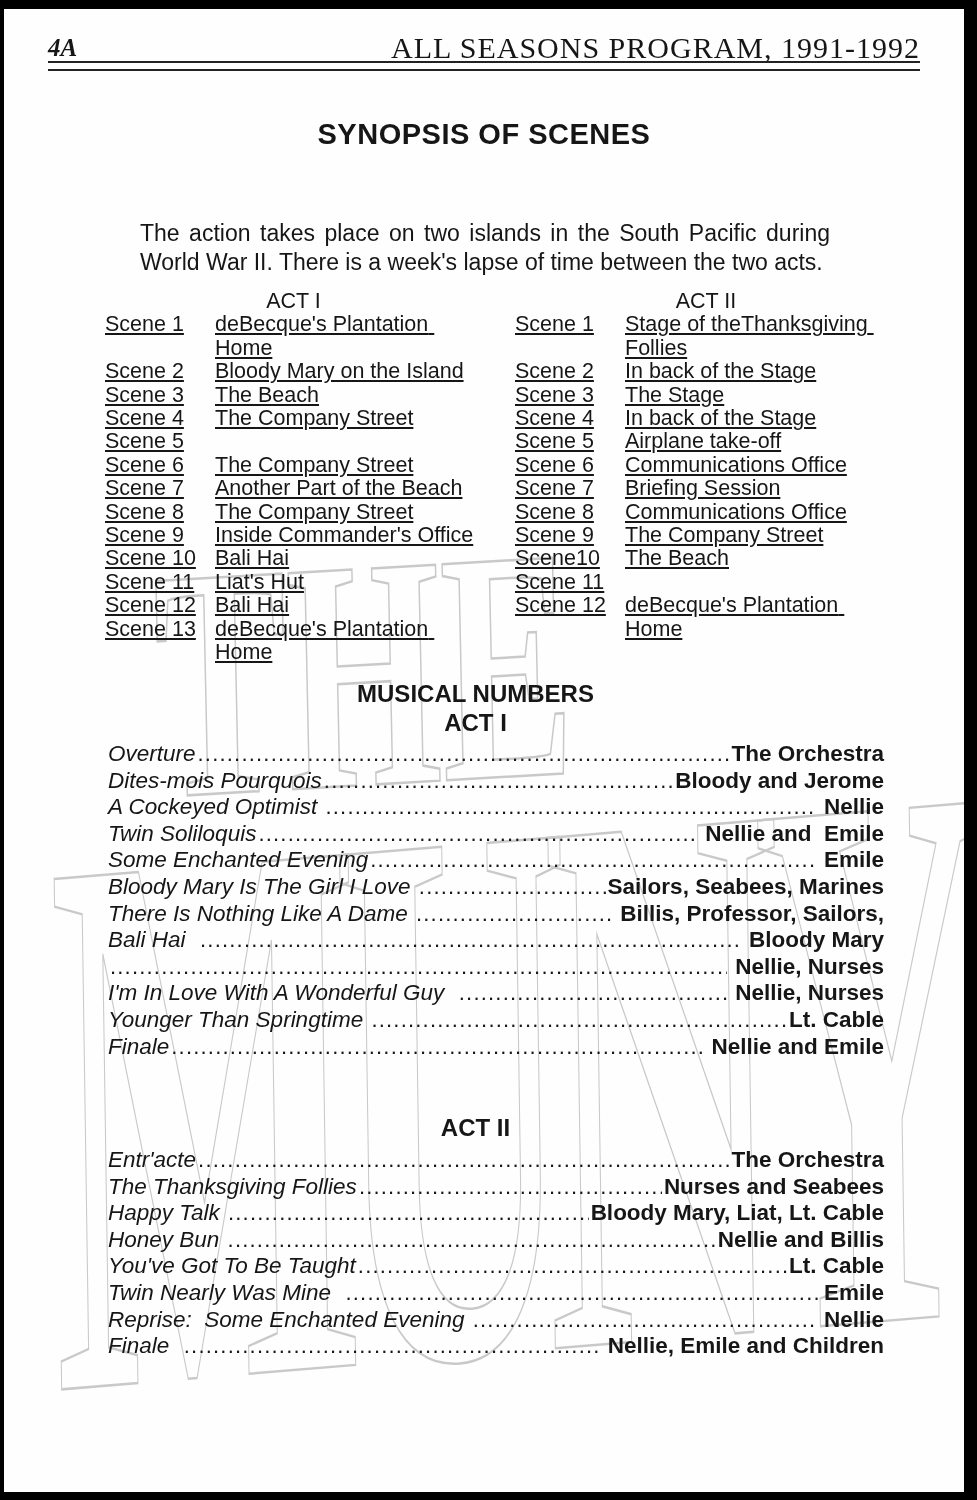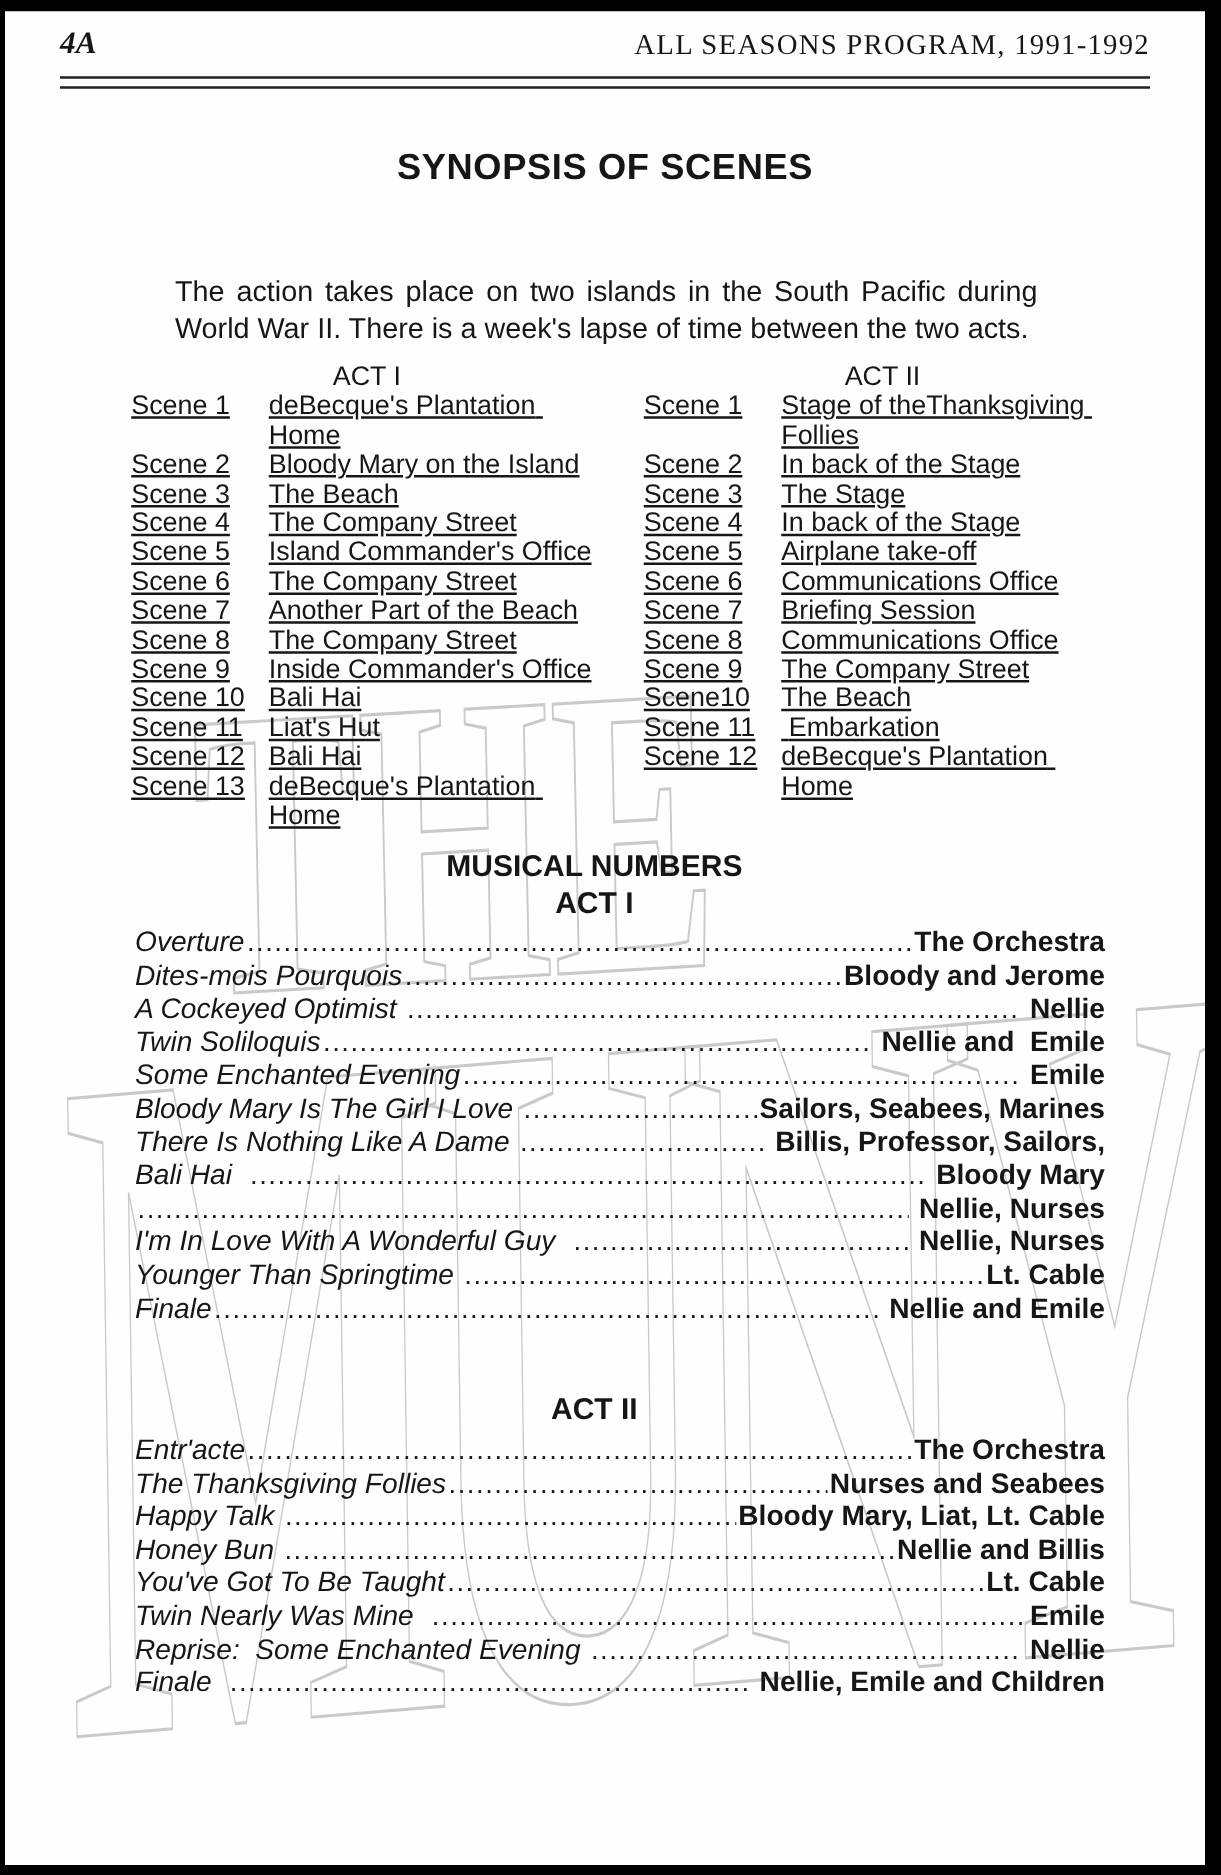--- a/index.html
+++ b/index.html
@@ -23,23 +23,23 @@
     top:500px;left:360px;font-size:330px;
     transform:translateX(-50%) scaleX(0.60) rotate(-2deg);
   }
   .wm-muny{
     top:690px;left:505px;font-size:780px;letter-spacing:-0.08em;
     transform:translateX(-50%) scaleX(0.42) rotate(-2deg);
   }
   .content{position:absolute;inset:0;z-index:1;}
   .abs{position:absolute;}
   
-  .hdr{top:12px;left:44px;right:44px;display:flex;justify-content:space-between;align-items:flex-end;font-family:"Liberation Serif", serif;}
+  .hdr{top:22px;left:44px;right:44px;display:flex;justify-content:space-between;align-items:center;font-family:"Liberation Serif", serif;}
   .pageno{font-size:25px;font-weight:bold;font-style:italic;}
-  .htitle{font-size:23px;letter-spacing:1px;}
+  .htitle{font-size:30px;letter-spacing:1px;}
   .rule{left:44px;right:44px;height:2px;background:#222;}
   .rule1{top:52px;}
   .rule2{top:60px;}
   
   .h1{top:109px;left:0;right:0;text-align:center;font-size:29px;font-weight:bold;letter-spacing:0.5px;}
   .intro{top:187px;left:136px;width:690px;font-size:23px;line-height:28.5px;text-align:justify;}
   
   .scene-col{top:281px;font-size:21.5px;line-height:23.4px;}
   .col1{left:101px;width:377px;}
   .col2{left:511px;width:382px;}
@@ -105,21 +105,20 @@
             <span class="s-desc">The Beach</span>
           </div>
 
           <div class="scene-row">
             <span class="s-label">Scene 4</span>
             <span class="s-desc">The Company Street</span>
           </div>
 
           <div class="scene-row">
             <span class="s-label">Scene 5</span>
-            <span class="s-desc">Island Commander's Office</span>
           </div>
 
           <div class="scene-row">
             <span class="s-label">Scene 6</span>
             <span class="s-desc">The Company Street</span>
           </div>
 
           <div class="scene-row">
             <span class="s-label">Scene 7</span>
             <span class="s-desc">Another Part of the Beach</span>
@@ -206,21 +205,20 @@
             <span class="s-desc">The Company Street</span>
           </div>
 
           <div class="scene-row">
             <span class="s-label">Scene10</span>
             <span class="s-desc">The Beach</span>
           </div>
 
           <div class="scene-row">
             <span class="s-label">Scene 11</span>
-            <span class="s-desc"> Embarkation</span>
           </div>
 
           <div class="scene-row">
             <span class="s-label">Scene 12</span>
             <span class="s-desc">deBecque's Plantation Home</span>
           </div>
         </div>
     </div>
 
     <div class="abs h2 mn-head">MUSICAL NUMBERS</div>

